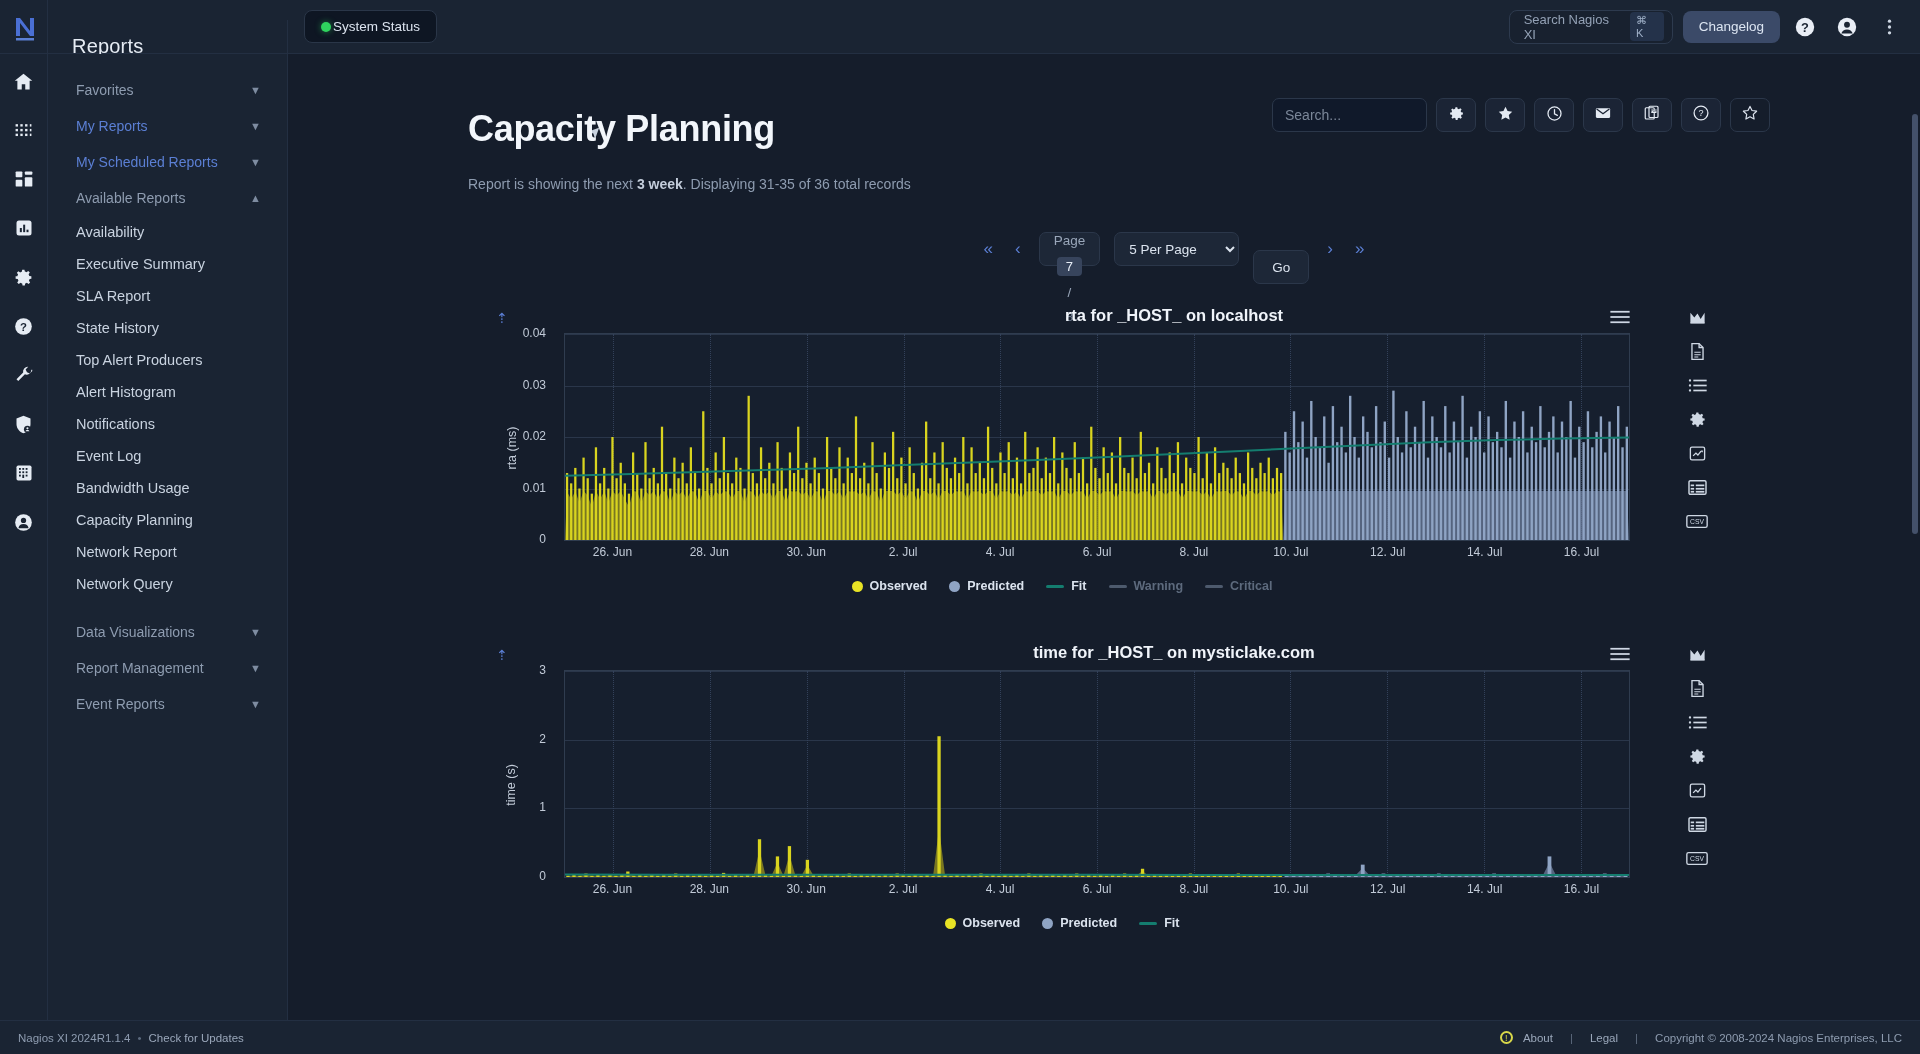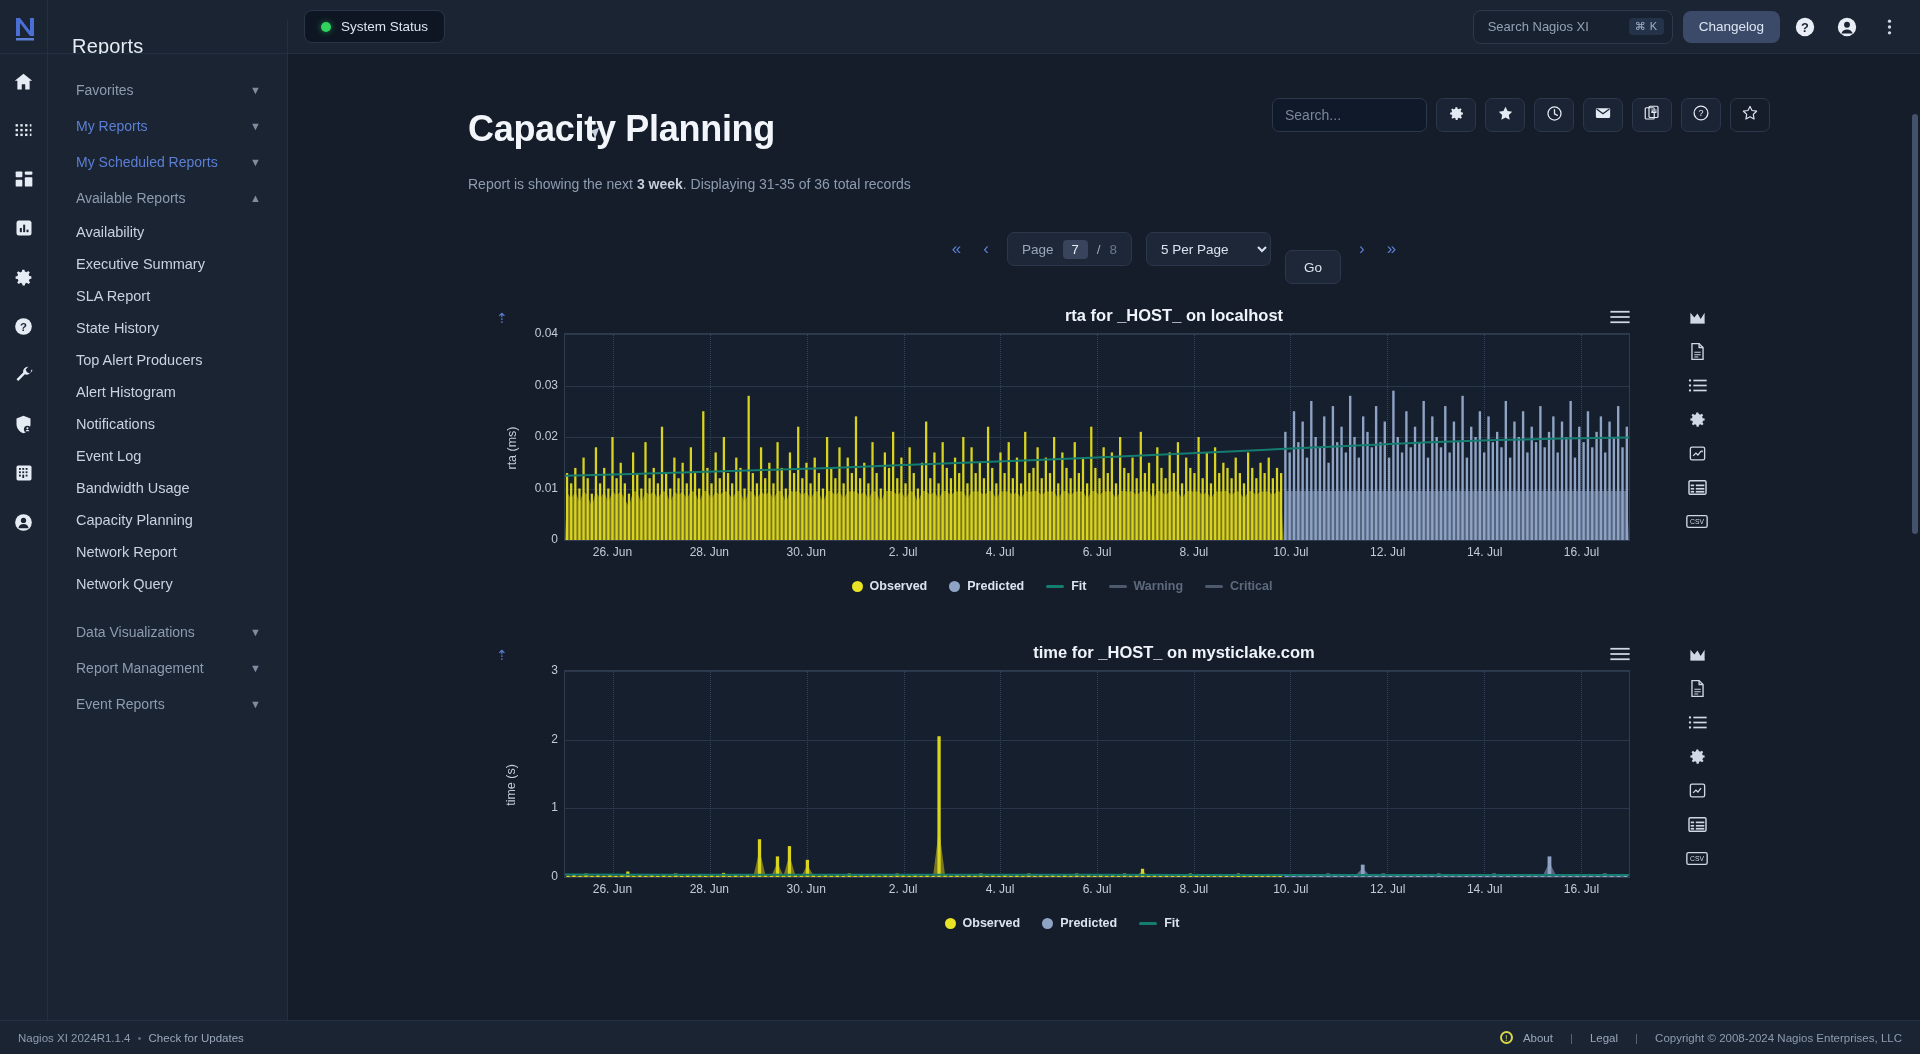--- a/index.html
+++ b/index.html
@@ -29,30 +29,30 @@
   .brand-cell {
     width: 240px; flex: 0 0 240px; height: 54px;
     display: flex; align-items: center;
     padding-left: 24px;
     border-right: 1px solid #232f42;
     margin-top: 40px;
   }
   .brand-title { font-size: 20px; color: #e6ecf4; font-weight: 400; letter-spacing: .2px; }
   .sysstatus {
     margin-left: 16px;
-    display: flex; align-items: center; gap: 10px;
+    display: flex; align-items: center; gap: 2px;
     background: #0e1623; border: 1px solid #2a3purple; border: 1px solid #2a3648;
     border-radius: 8px; padding: 8px 16px;
     font-size: 13.5px; color: #dbe3ee;
   }
   .dot-green { width: 10px; height: 10px; border-radius: 50%; background: #2fd45e; box-shadow: 0 0 6px #2fd45e88; }
   .topbar-spacer { flex: 1 1 auto; }
   .search-global {
     display: flex; align-items: center; gap: 10px;
-    width: 200px; height: 34px;
+    width: 164px; height: 34px;
     border: 1px solid #2d3a4e; border-radius: 8px;
     background: #18212f;
     padding: 0 8px 0 14px;
     font-size: 13px; color: #93a1b5; margin-left: 12px;
   }
   .search-global .lbl { flex: 1 1 auto; }
   .kbd {
     background: #24324a; color: #9fb0c8;
     border-radius: 4px; padding: 2px 6px;
     font-size: 11px; letter-spacing: .5px;
@@ -158,21 +158,21 @@
     margin-top: 22px;
     display: flex; align-items: center; justify-content: center;
     gap: 14px;
   }
   .pg-arrow { color: #5b7fd4; font-size: 17px; cursor: pointer; padding: 0 4px; }
   .pagebox {
     display: flex; align-items: center; gap: 9px;
     background: #1d2troubles; background: #1d2737;
     border: 1px solid #2b374a; border-radius: 7px;
     height: 34px; padding: 0 14px;
-    font-size: 13.5px; color: #9aa7ba;
+    font-size: 13.5px; color: #9aa7ba; flex-direction: column;
   }
   .pagenum {
     background: #37445c; color: #e8eef7;
     border-radius: 4px; padding: 2px 9px;
     font-size: 13px;
   }
   .pagetotal { color: #6c7policy; color: #6c7a8e; }
   .perpage {
     height: 34px; min-width: 110px;
     background: #1d2737; color: #dbe3ee;
@@ -198,21 +198,21 @@
   .plotwrap { position: relative; height: 230px; margin: 0 250px 0 26px; }
   .ylabel {
     position: absolute; left: -4px; top: 50%;
     transform: translateY(-50%) rotate(-90deg);
     font-size: 12.5px; color: #c2cbd8; white-space: nowrap;
   }
   .yticks {
     position: absolute; left: 18px; top: 0; bottom: 22px; width: 46px;
   }
   .ytick {
-    position: absolute; right: 0; transform: translateY(-50%);
+    position: absolute; right: 12px; transform: translateY(-50%);
     font-size: 12px; color: #c2cbd8;
   }
   .plot {
     position: absolute; left: 70px; right: 0; top: 0; bottom: 22px;
     border: 1px solid #2f3c4f;
     background: #161f2e;
     overflow: hidden;
   }
   .hline { position: absolute; left: 0; right: 0; height: 1px; background: #2a364a; }
   .vline { position: absolute; top: 0; bottom: 0; width: 1px; border-left: 1px dotted #33415a; }

